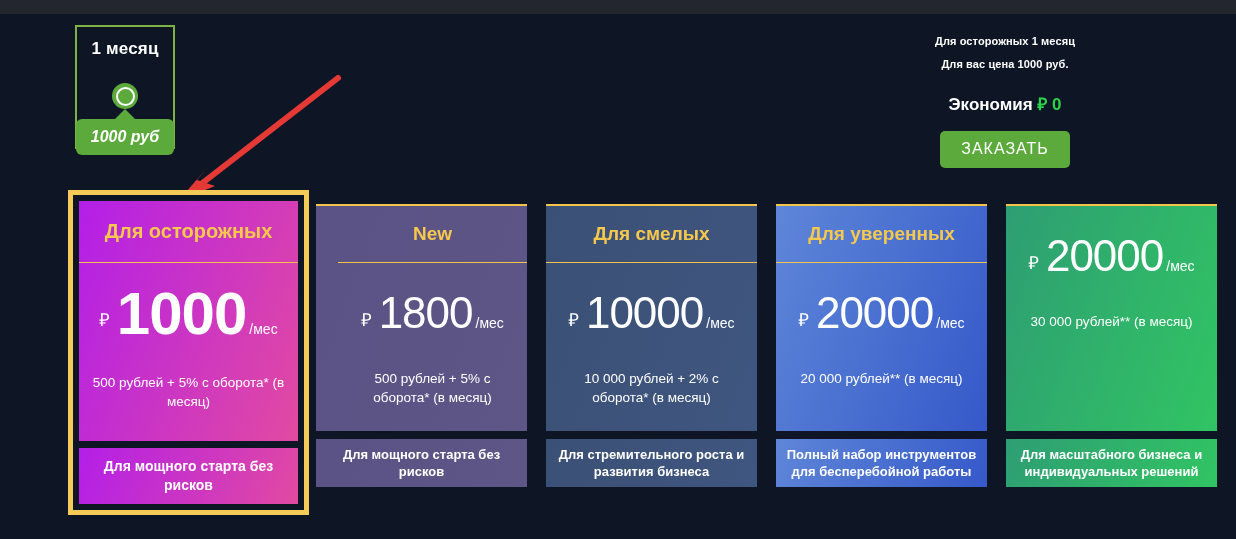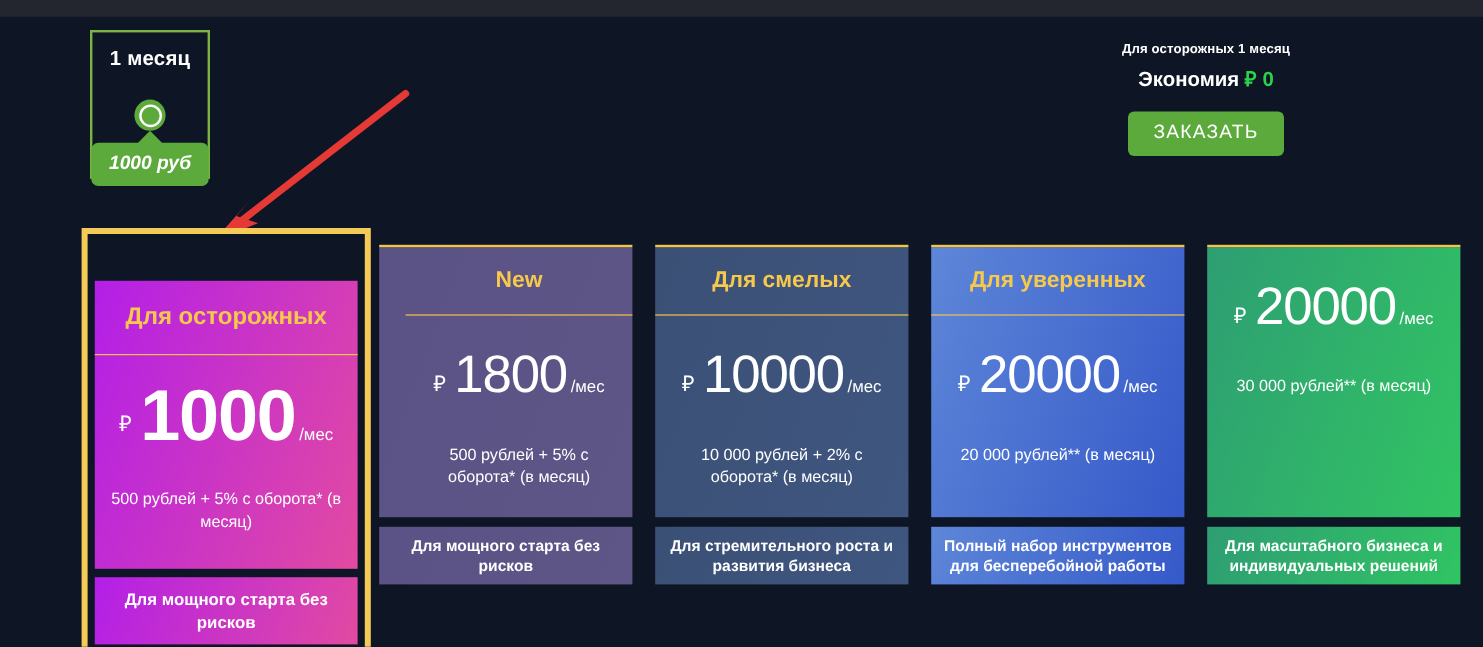--- a/index.html
+++ b/index.html
@@ -65,21 +65,21 @@
   
   .info {
     position: absolute; left: 790px; top: 30px; width: 430px;
     text-align: center;
   }
   .info-line {
     color: #ffffff; font-size: 11px; font-weight: bold; line-height: 23px;
     letter-spacing: .1px;
   }
   .save-line {
-    margin-top: 1px; color: #ffffff; font-size: 17px; font-weight: bold;
+    margin-top: 16px; color: #ffffff; font-size: 17px; font-weight: bold;
   }
   .save-amount { color: #2bd24a; }
   .order-btn {
     display: inline-block; margin-top: 16px;
     background: #5caa3c; color: #ffffff;
     border: none; border-radius: 5px;
     padding: 9px 21px 10px;
     font-family: "Liberation Sans", sans-serif;
     font-size: 16px; letter-spacing: 1px; cursor: pointer;
   }
@@ -125,21 +125,21 @@
     line-height: 17px; text-align: center;
   }
 
   
   .card.highlight {
     top: 0; left: -8px; width: 241px;
     border: 5px solid #f4cb56;
     padding: 6px;
     background: #0e1626;
   }
-  .card.highlight .card-body { height: 240px; border-top: none; margin-top: 33px; }
+  .card.highlight .card-body { height: 240px; border-top: none; }
   .card.highlight .card-head { height: 62px; border-bottom: 1px solid #f3c44a; }
   .card.highlight .card-head-label { font-size: 20px; }
   .card.highlight .card-price { margin-top: 28px; }
   .card.highlight .amount { font-size: 60px; line-height: 46px; font-weight: bold; }
   .card.highlight .card-note { margin-top: 36px; font-size: 13.5px; }
   .card.highlight .card-foot { margin-top: 7px; height: 56px; font-size: 14px; line-height: 19px; }
 </style>
 </head>
 <body>
 
@@ -162,20 +162,21 @@
     <div class="price-pill">1000 руб</div>
   </div>
 
   <svg class="arrow-svg" viewBox="0 0 1236 539">
     <line x1="338" y1="78" x2="196" y2="188" stroke="#e53935" stroke-width="6" stroke-linecap="round"></line>
     <polygon points="178,201 215,186 197,180 208,167" fill="#e53935"></polygon>
   </svg>
 
   <div class="info">
     <div class="info-line">Для осторожных 1 месяц</div>
+    <div class="info-line">Для вас цена 1000 руб.</div>
     <div class="save-line">
       <span>Экономия</span>
       <span class="save-amount">₽ 0</span>
     </div>
     <button class="order-btn">ЗАКАЗАТЬ</button>
   </div>
 
   <div class="cards">
       <div class="card highlight" style="left: 0px;">
         <div class="card-body" style="background: linear-gradient(110deg, rgb(179, 31, 232), rgb(226, 74, 161));">

